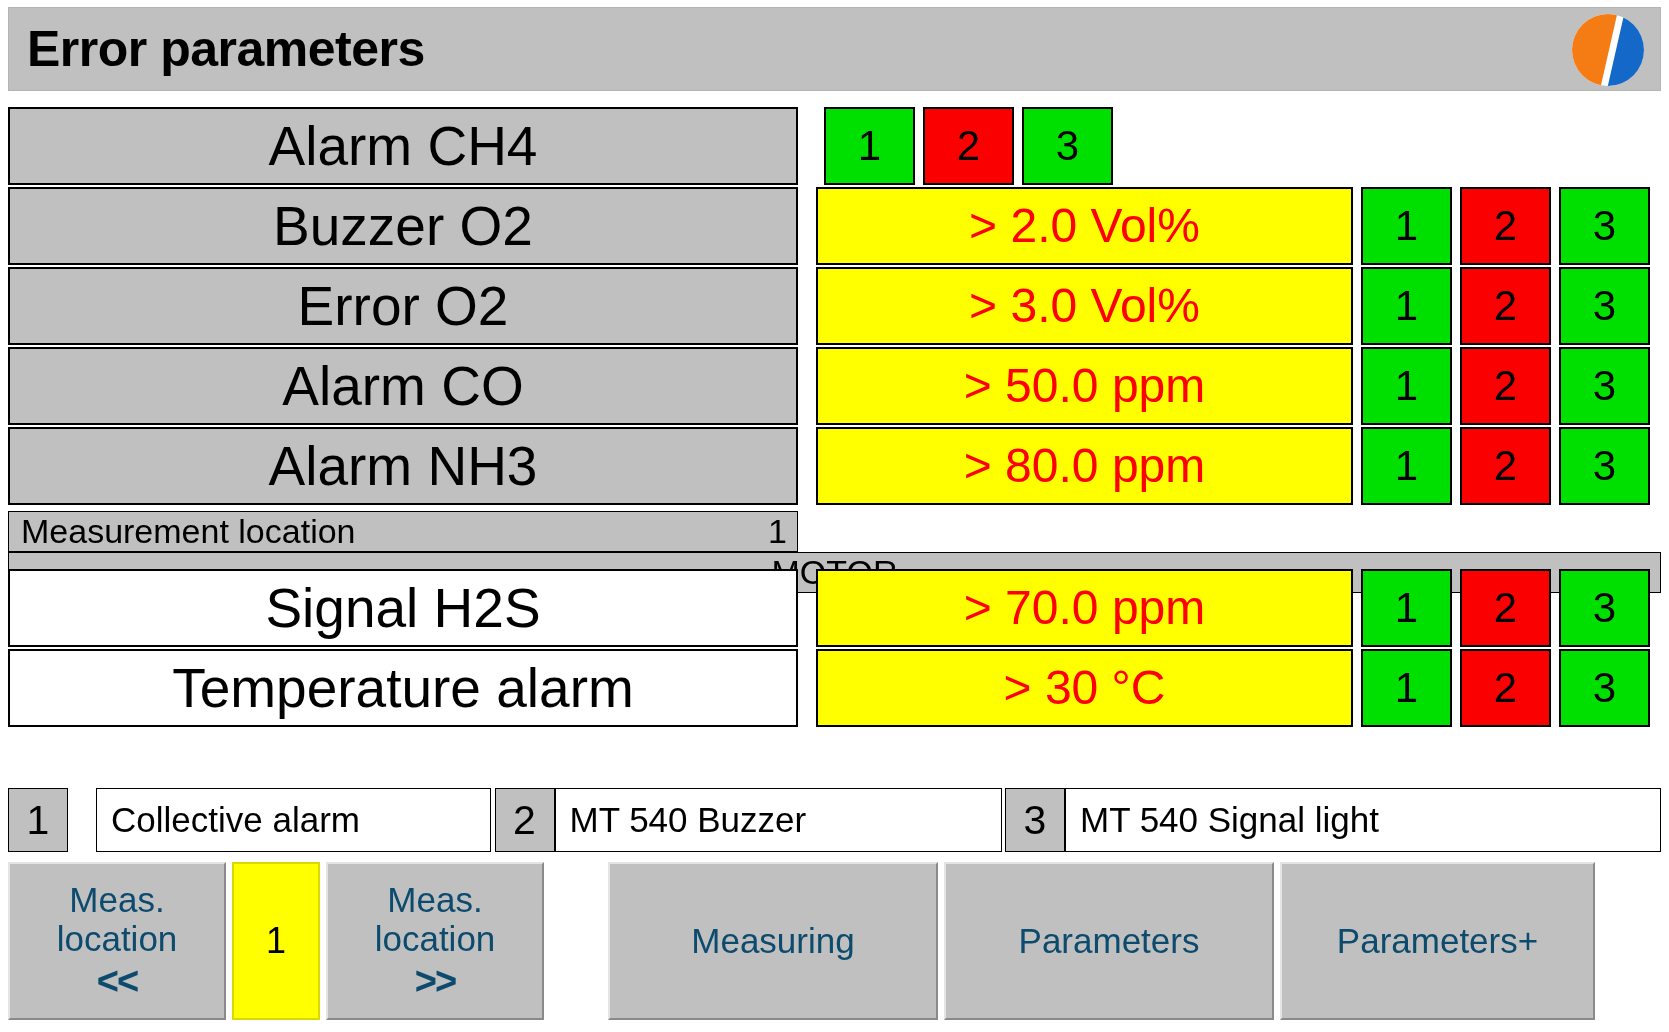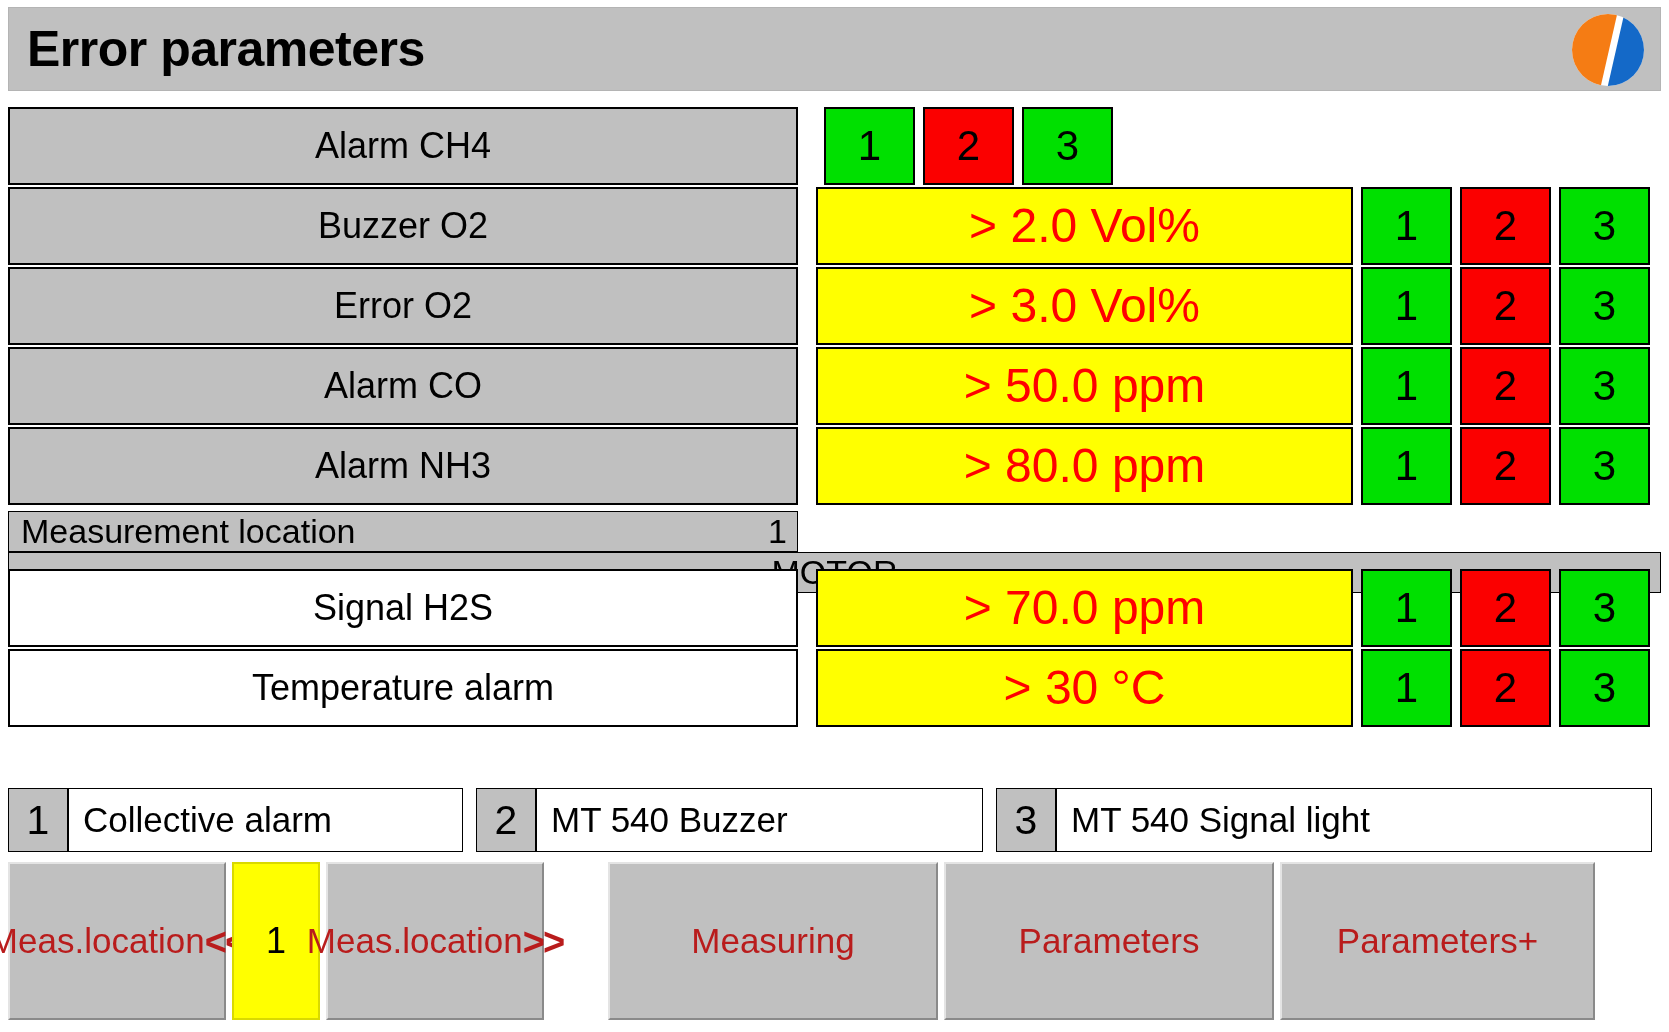--- a/index.html
+++ b/index.html
@@ -65,21 +65,21 @@
   }
 
   .cell-label {
     width: 790px;
     background: #c0c0c0;
     border: 2px solid #000000;
     display: flex;
     align-items: center;
     justify-content: center;
     color: #000000;
-    font-size: 36px;
+    font-size: 55px;
     line-height: 1;
   }
   .cell-label.white { background: #ffffff; }
 
   .gap-a { width: 18px; }
 
   .cell-value {
     width: 537px;
     background: #ffff00;
     border: 2px solid #000000;
@@ -162,21 +162,21 @@
   }
   .legend-text {
     background: #ffffff;
     border: 1px solid #000000;
     display: flex;
     align-items: center;
     padding-left: 14px;
     font-size: 35px;
     color: #000000;
   }
-  .legend-1 .legend-text { width: 395px; }
+  .legend-1 .legend-text { width: 395px; margin-left: 28px; }
   .legend-2 .legend-text { width: 447px; }
   .legend-3 .legend-text { width: 596px; }
   .legend-gap { width: 13px; }
 
   
   .buttons {
     position: absolute;
     left: 8px;
     top: 862px;
     width: 1653px;
@@ -184,24 +184,24 @@
     display: flex;
     align-items: stretch;
   }
   .btn {
     background: #c0c0c0;
     border-top: 2px solid #e4e4e4;
     border-left: 2px solid #e4e4e4;
     border-right: 2px solid #8a8a8a;
     border-bottom: 2px solid #8a8a8a;
     display: flex;
-    flex-direction: row;
-    align-items: center;
-    justify-content: center;
-    color: #b91c1c;
+    flex-direction: column;
+    align-items: center;
+    justify-content: center;
+    color: #0c4a6e;
     font-size: 35px;
     line-height: 1.12;
     text-align: center;
   }
   .btn .arrows {
     font-size: 38px;
     font-weight: bold;
     letter-spacing: -2px;
     margin-top: 2px;
   }

